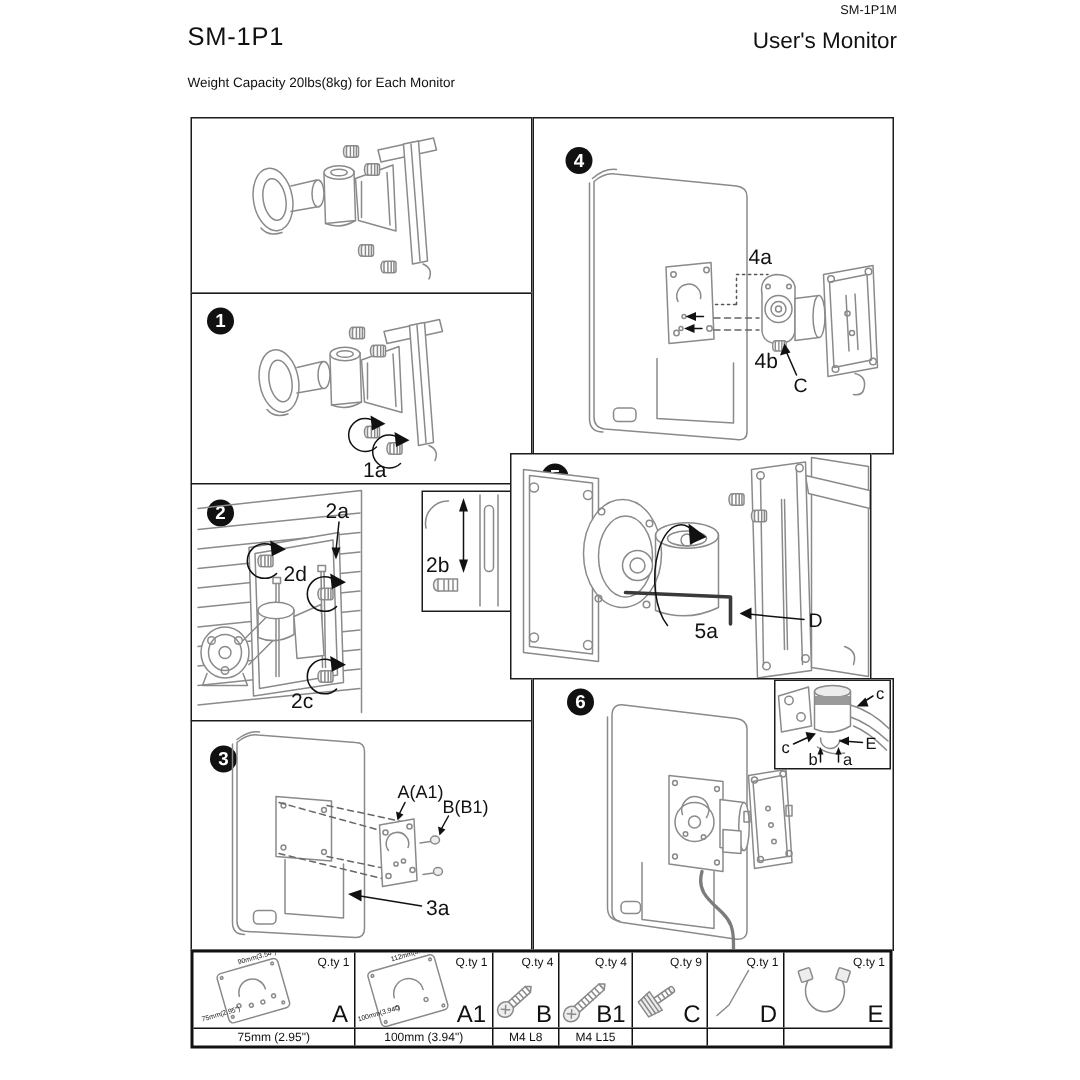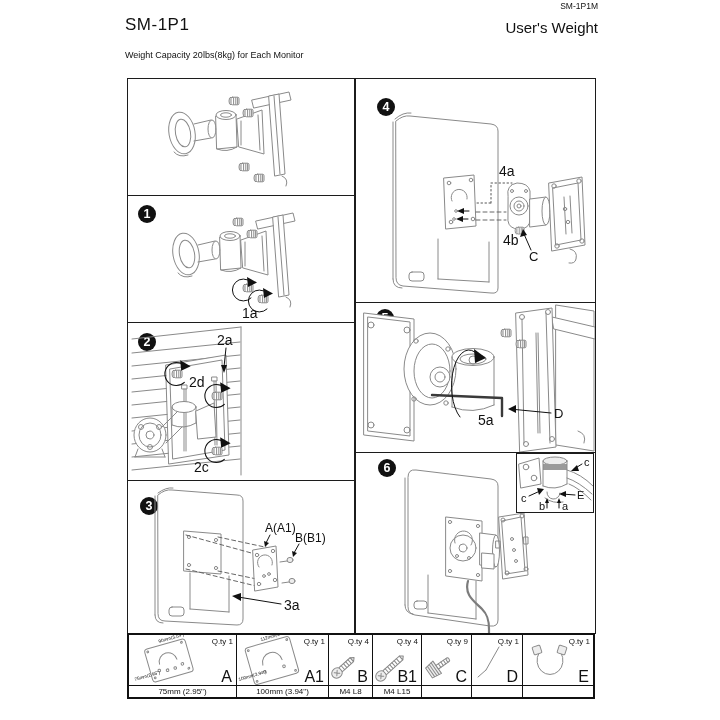--- a/index.html
+++ b/index.html
@@ -36,21 +36,21 @@
   .pletter{position:absolute;bottom:-1px;right:4px;font-size:16px;}
   .picon{position:absolute;left:0;top:0;}
 </style>
 </head>
 <body>
 
 <div id="page">
 
   <div class="doc-code">SM-1P1M</div>
   <div class="model">SM-1P1</div>
-  <div class="manual">User's Weight</div>
+  <div class="manual">User's Monitor</div>
   <div class="subtitle">Weight Capacity 20lbs(8kg) for Each Monitor</div>
 
   <div class="panel" style="left:127px;top:78px;width:228px;height:118px">
     <svg class="d" width="226" height="116" viewBox="0 0 226 116">
       <defs>
         <g id="knobG">
           <ellipse cx="1" cy="4" rx="2" ry="3.8" class="fg"></ellipse>
           <rect x="1" y="0.2" width="8" height="7.6" rx="1.5" class="fw"></rect>
           <line x1="3.6" y1="0.7" x2="3.6" y2="7.3"></line>
             <line x1="5.8" y1="0.7" x2="5.8" y2="7.3"></line>
@@ -125,20 +125,37 @@
       <use href="#knobG" transform="translate(85,69)"></use>
       <use href="#rotA" transform="translate(89,73) scale(1.05)"></use>
       <use href="#knobG" transform="translate(85,124)"></use>
       <use href="#rotA" transform="translate(89,128) scale(1.05)"></use>
       <line x1="98" y1="25" x2="96" y2="44" class="blk" stroke-width="1.3"></line>
       <polygon points="93,42 96,50 99,42" class="bfill"></polygon>
       <text x="89" y="22" font-size="14">2a</text>
       <text x="61" y="64" font-size="14">2d</text>
       <text x="66" y="149" font-size="14">2c</text>
     </svg>
+    <div class="inset" style="left:153px;top:4px;width:74px;height:81px">
+      <svg class="d" width="72" height="79" viewBox="0 0 72 79">
+        <path d="M2,24 A15,15 0 0 1 17,6"></path>
+        <line x1="38" y1="2" x2="38" y2="76"></line>
+          <line x1="50" y1="2" x2="50" y2="76"></line>
+        <rect x="41" y="9" width="6" height="44" rx="3"></rect>
+        <line x1="27" y1="10" x2="27" y2="48" class="blk" stroke-width="1.8"></line>
+        <polygon points="24,13 27,4 30,13" class="bfill"></polygon>
+        <polygon points="24,45 27,54 30,45" class="bfill"></polygon>
+        <ellipse cx="10" cy="62" rx="3" ry="4" class="fg"></ellipse>
+        <rect x="10" y="58" width="13" height="8" class="fw"></rect>
+        <line x1="14" y1="58.5" x2="14" y2="65.5"></line>
+          <line x1="17" y1="58.5" x2="17" y2="65.5"></line>
+          <line x1="20" y1="58.5" x2="20" y2="65.5"></line>
+        <text x="2" y="53" font-size="14">2b</text>
+      </svg>
+    </div>
   </div>
 
   <div class="panel" style="left:127px;top:480px;width:228px;height:154px">
     <div class="badge" style="left:12px;top:16px">3</div>
     <svg class="d" width="226" height="152" viewBox="0 0 226 152">
       <path d="M30,14 Q37,8 44,9 L109,14 Q115,14 115,20 L115,138 Q115,144 109,144 L37,140 Q30,140 30,133 Z" class="fw"></path>
       <path d="M27,15 L27,134 M27,134 Q27,142 35,142 M30,12 Q38,6 45,7"></path>
       <polygon points="56,50 93,53 93,93 56,90"></polygon>
       <circle cx="61" cy="56" r="1.6"></circle>
         <circle cx="88" cy="59" r="1.6"></circle>
@@ -217,21 +234,21 @@
       <path d="M208,118 L210,155 M214,117 L216,154"></path>
       <path d="M214,170 q8,2 6,10 q-1,5 -7,4"></path>
       <line x1="175" y1="171" x2="168" y2="155" class="blk" stroke-width="1.2"></line>
       <polygon points="164,158 167,150 171,156" class="bfill"></polygon>
       <text x="143" y="97" font-size="14">4a</text>
       <text x="147" y="166" font-size="14">4b</text>
       <text x="173" y="182" font-size="13">C</text>
     </svg>
   </div>
 
-  <div class="panel" style="left:355px;top:302px;width:241px;height:151px">
+  <div class="panel" style="left:340px;top:302px;width:241px;height:151px">
     <div class="badge" style="left:20px;top:6px">5</div>
     <svg class="d" width="239" height="149" viewBox="0 0 239 149">
       <polygon points="200,2 238,8 238,148 200,142" class="fw"></polygon>
       <polygon points="196,14 239,24 239,36 198,26" class="fw"></polygon>
       <polygon points="160,10 196,5 200,144 164,149" class="fw"></polygon>
       <path d="M166,16 L168,140 M190,10 L194,140"></path>
       <circle cx="166" cy="14" r="2.5"></circle>
         <circle cx="192" cy="9" r="2.5"></circle>
         <circle cx="170" cy="141" r="2.5"></circle>
         <circle cx="196" cy="136" r="2.5"></circle>

